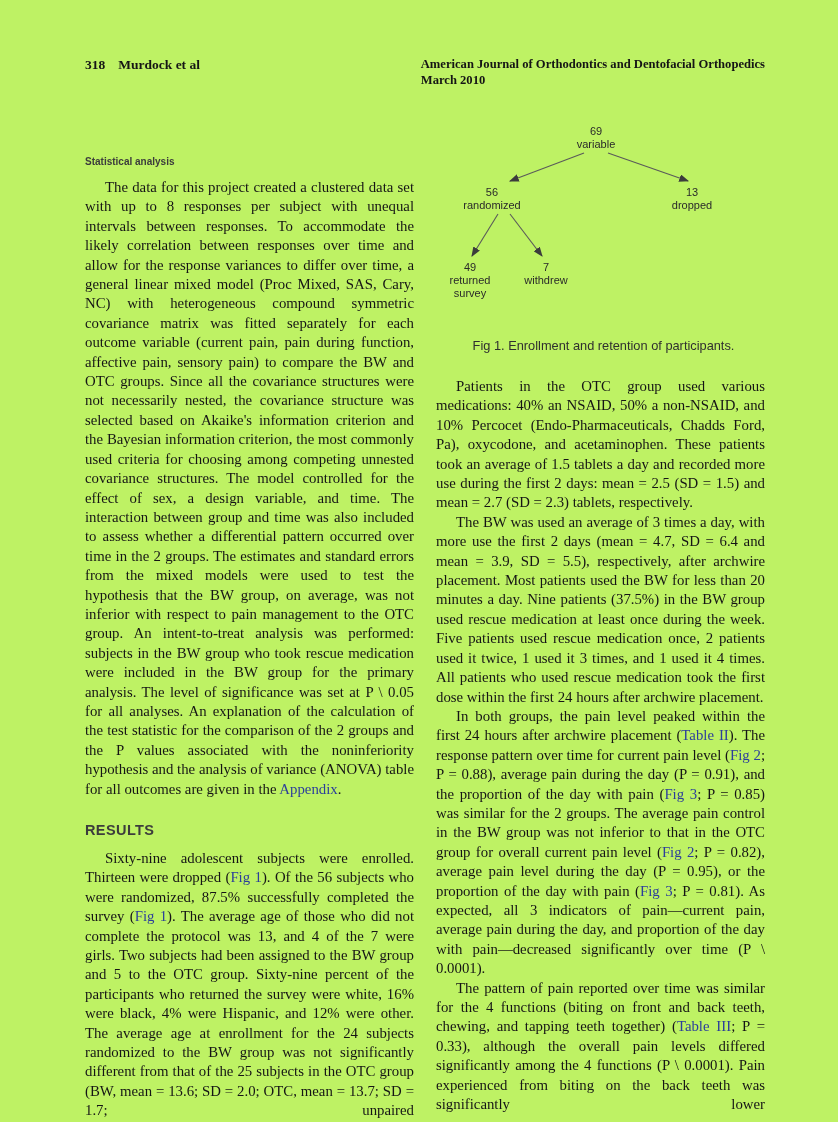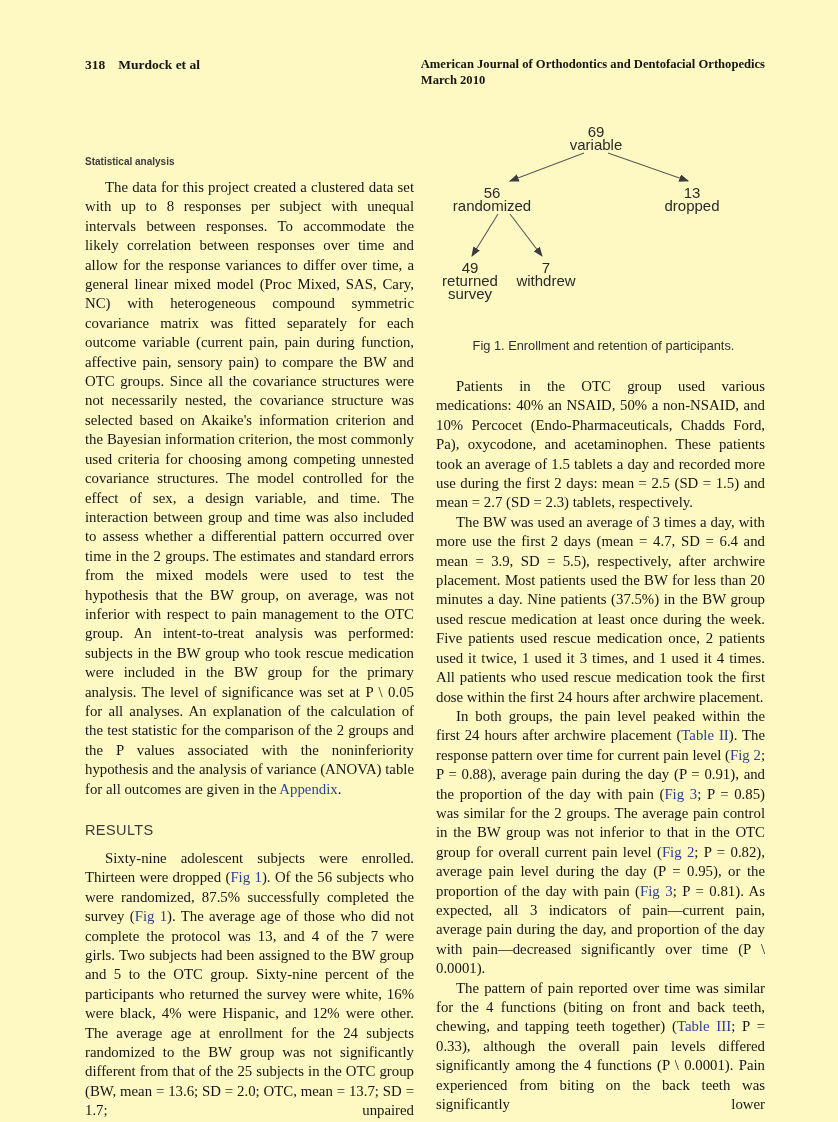--- a/index.html
+++ b/index.html
@@ -1,17 +1,17 @@
 <!DOCTYPE html>
 <html><head>
 <meta charset="utf-8">
 <style>
   html,body { margin:0; padding:0; background:#ffffff; }
   .page {
-    position:relative; width:838px; height:1122px; background:#fef9c3;
+    position:relative; width:838px; height:1122px; background:#bef264;
     overflow:hidden; font-family:"Liberation Serif", serif; color:#151515;
   }
   
   .page-header {
     position:absolute; top:57px; left:85px; width:680px;
     display:flex; justify-content:space-between; align-items:flex-start;
     font-weight:bold;
   }
   .header-left { font-size:13.5px; white-space:nowrap; }
   .header-left .page-num { margin-right:13px; }
@@ -30,33 +30,33 @@
   .body-text.indent { text-indent:20px; }
   .body-text.cont-next { text-align-last:justify; }
   .ref-link { cursor:pointer; }
 
   .subheading {
     margin:34px 0 11px 0; font-family:"Liberation Sans", sans-serif;
     font-weight:bold; font-size:10px; color:#3c3c3c;
   }
   .section-heading {
     margin:23px 0 11px 0; font-family:"Liberation Sans", sans-serif;
-    font-weight:normal; font-size:14.5px; letter-spacing:0.4px; color:#3c3c3c;
+    font-weight:bold; font-size:14.5px; letter-spacing:0.4px; color:#3c3c3c;
   }
 
   
   figure.fig1 { margin:2px 0 24px 0; padding:0; width:335px; }
   .flowchart {
     position:relative; width:335px; height:182px;
     font-family:"Liberation Sans", sans-serif; color:#2a2a2a;
   }
   .flowchart svg.arrows { position:absolute; left:0; top:0; }
   .fig-node {
     position:absolute; transform:translateX(-50%);
-    text-align:center; font-size:15px; line-height:13px; white-space:nowrap;
+    text-align:center; font-size:11px; line-height:13px; white-space:nowrap;
   }
   .fig-node .n, .fig-node .l { display:block; }
   .fig-node.wrap { white-space:normal; width:60px; }
   .fig-bullets {
     position:absolute; left:210px; top:92px; width:140px;
     margin:0; padding:0 0 0 13px; list-style:disc;
     font-size:10.6px; line-height:12.5px; color:#1e1e1e; text-align:left;
   }
   .fig-bullets li { margin:0 0 1px 0; }
   figcaption.caption {

